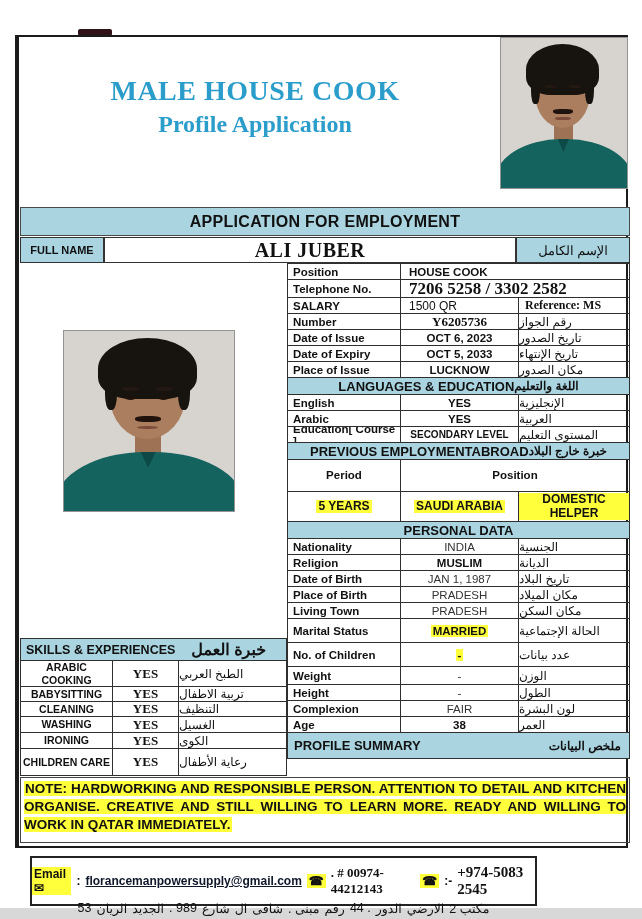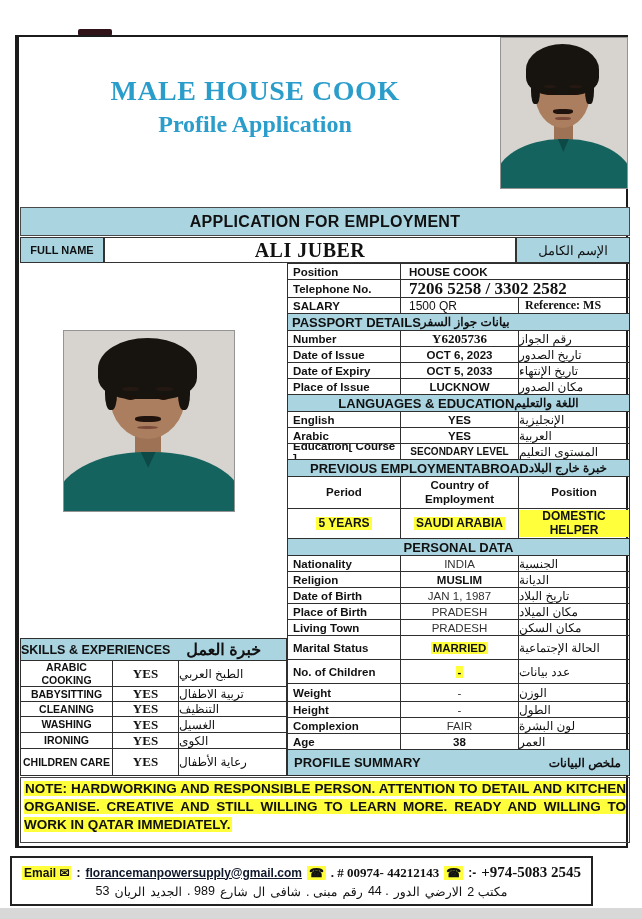--- a/index.html
+++ b/index.html
@@ -65,32 +65,32 @@
   .sal-val{width:118px;padding-left:8px;font-weight:normal;font-size:12px}
   .ref{flex:1;padding-left:6px;font-family:"Liberation Serif",serif;font-weight:bold;font-size:12px}
   .small-caps{font-size:10px}
   .pe-col{width:113px;justify-content:center;text-align:center;font-weight:bold;font-size:11.5px;line-height:1.15}
   .pe-col2{width:118px}
   .pe-col3{flex:1}
   .hl{background:var(--hl);font-weight:bold;padding:0 2px}
   .pe-val{font-size:12px;line-height:1.1;text-align:center}
 
   .skills-table{position:absolute;left:20px;top:638px;width:267px;border:1px solid var(--line);border-bottom:none;display:flex;flex-direction:column}
-  .sk-header{height:22px;background:var(--hbg);display:flex;align-items:center;font-weight:bold;font-size:12.5px;border-bottom:1px solid var(--line)}
+  .sk-header{height:22px;background:var(--hbg);display:flex;align-items:center;padding-left:5px;font-weight:bold;font-size:12.5px;border-bottom:1px solid var(--line)}
   .sk-header .ar{font-size:16px;margin-left:16px}
   .sk-row{display:flex;border-bottom:1px solid var(--line)}
   .s-l{width:92px;justify-content:center;text-align:center;font-weight:bold;font-size:10.5px;line-height:1.15}
   .s-y{width:66px;justify-content:center;font-family:"Liberation Serif",serif;font-weight:bold;font-size:13px}
   .s-a{flex:1;justify-content:flex-end;padding-right:8px;font-size:12px;direction:rtl}
   .h15{height:15px}.h27{height:27px}
 
   .note-box{position:absolute;left:20px;top:777px;width:610px;height:66px;border:1px solid #444;padding:2px 3px;font-weight:bold;font-size:13.5px;line-height:1.32;text-align:justify}
   .note-box .hl{padding:0 1px}
 
-  .footer-box{position:absolute;left:10px;top:856px;width:583px;height:50px;border:2px solid #222}
+  .footer-box{position:absolute;left:30px;top:856px;width:507px;height:50px;border:2px solid #222}
   .f-line1{display:flex;align-items:center;justify-content:center;gap:5px;margin-top:6px;font-size:12px;font-weight:bold}
   .f-line1 .hl{padding:0 2px}
   .email-link{color:#0f172a;text-decoration:underline}
   .phone-num1{font-family:"Liberation Serif",serif;font-size:13px}
   .phone-num2{font-family:"Liberation Serif",serif;font-size:15px}
   .f-line2{display:flex;justify-content:center;gap:5px;margin-top:3px;font-size:12.5px;direction:ltr}
 </style>
 </head>
 <body>
 
@@ -151,24 +151,20 @@
     <div class="rt-row h18">
       <div class="c col-l">Telephone No.</div>
       <div class="c phone-big" style="flex:1">7206 5258 / 3302 2582</div>
     </div>
     <div class="rt-row h16">
       <div class="c col-l">SALARY</div>
       <div class="c sal-val">1500 QR</div>
       <div class="c ref">Reference: MS</div>
     </div>
 
-    <div class="rt-row h17 sec-bar sec-left">
-      <span>PASSPORT DETAILS</span>
-      <span class="ar" dir="rtl">بيانات جواز السفر</span>
-    </div>
     <div class="rt-row h16">
       <div class="c col-l">Number</div>
       <div class="c col-v serifv" style="font-size:13px">Y6205736</div>
       <div class="c col-a">رقم الجواز</div>
     </div>
     <div class="rt-row h16">
       <div class="c col-l">Date of Issue</div>
       <div class="c col-v">OCT 6, 2023</div>
       <div class="c col-a">تاريخ الصدور</div>
     </div>
@@ -202,21 +198,20 @@
       <div class="c col-v small-caps">SECONDARY LEVEL</div>
       <div class="c col-a">المستوى التعليم</div>
     </div>
 
     <div class="rt-row h17 sec-bar sec-center">
       <span>PREVIOUS EMPLOYMENTABROAD</span>
       <span class="ar" dir="rtl">خبرة خارج البلاد</span>
     </div>
     <div class="rt-row h32">
       <div class="c pe-col">Period</div>
-      <div class="c pe-col pe-col2">Country of Employment</div>
       <div class="c pe-col pe-col3">Position</div>
     </div>
     <div class="rt-row h30">
       <div class="c pe-col">
           <span class="hl pe-val">5 YEARS</span>
         </div>
       <div class="c pe-col pe-col2">
           <span class="hl pe-val">SAUDI ARABIA</span>
         </div>
       <div class="c pe-col pe-col3">

